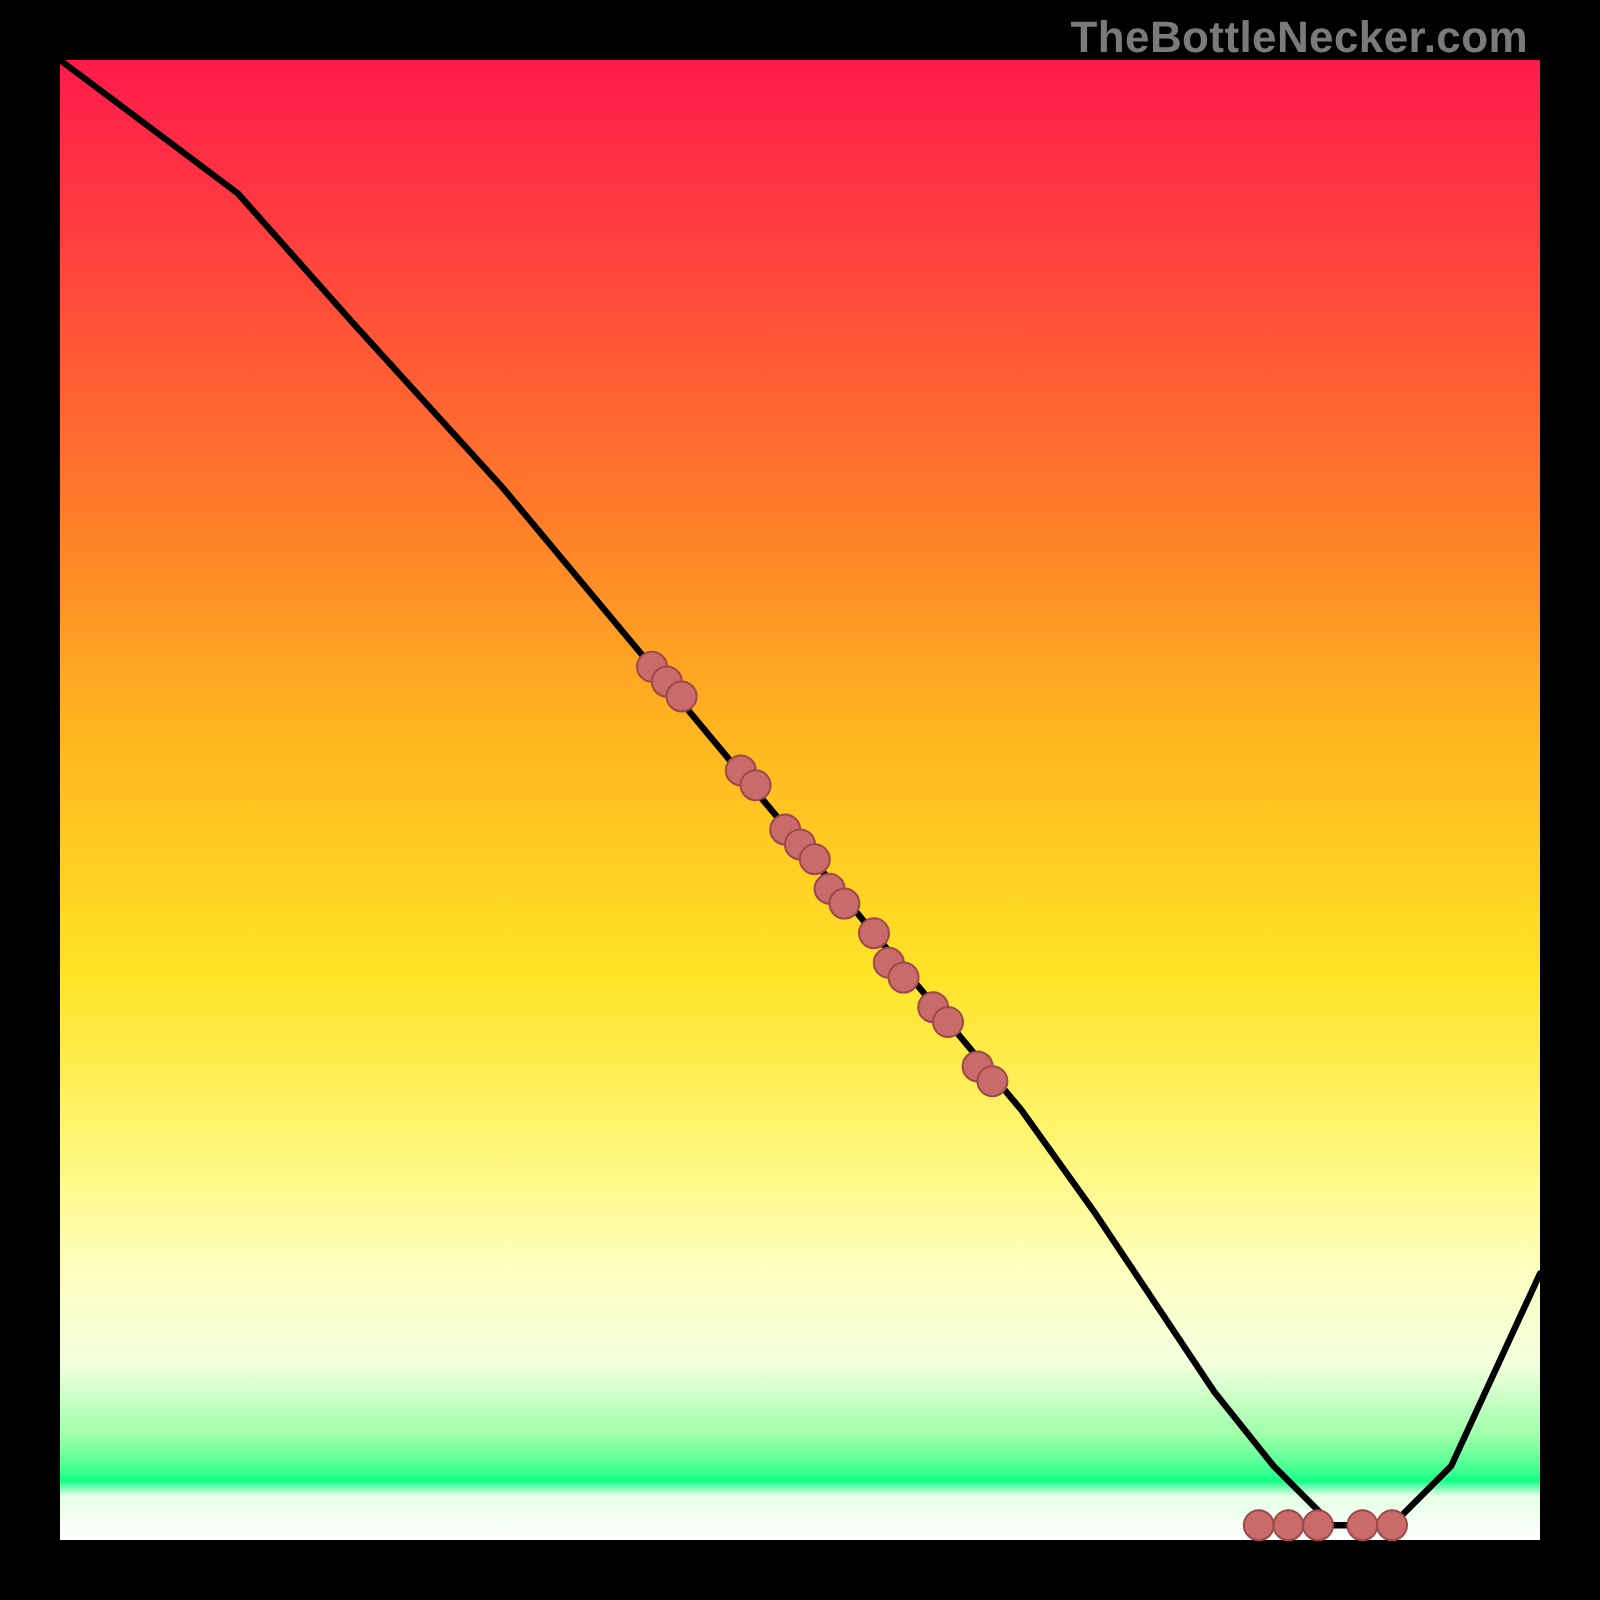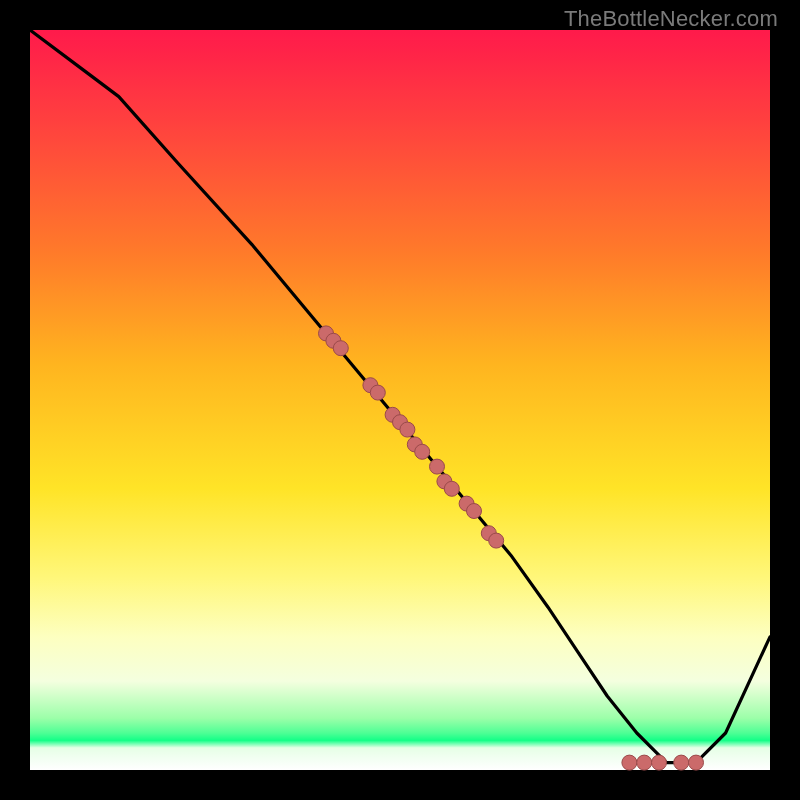--- a/index.html
+++ b/index.html
@@ -37,24 +37,24 @@
       #9cffa9 93%,
       #4eff95 95%,
       #13ff87 96%,
       #e6ffe6 97%,
       #ffffff 100%
     );
   }
   .watermark {
     position: absolute;
     top: 6px;
-    right: 22px;
+    right: 36px;
     color: #7a7a7a;
     font-size: 22px;
-    font-weight: 400;
+    font-weight: 700;
     letter-spacing: 0.2px;
     pointer-events: none;
   }
   svg.curve {
     position: absolute;
     left: 0;
     top: 0;
     width: 740px;
     height: 740px;
     overflow: visible;

